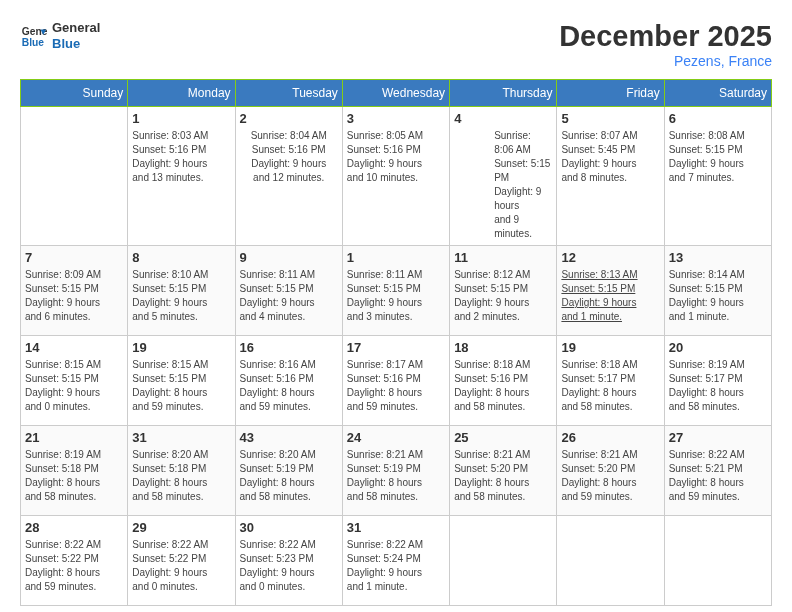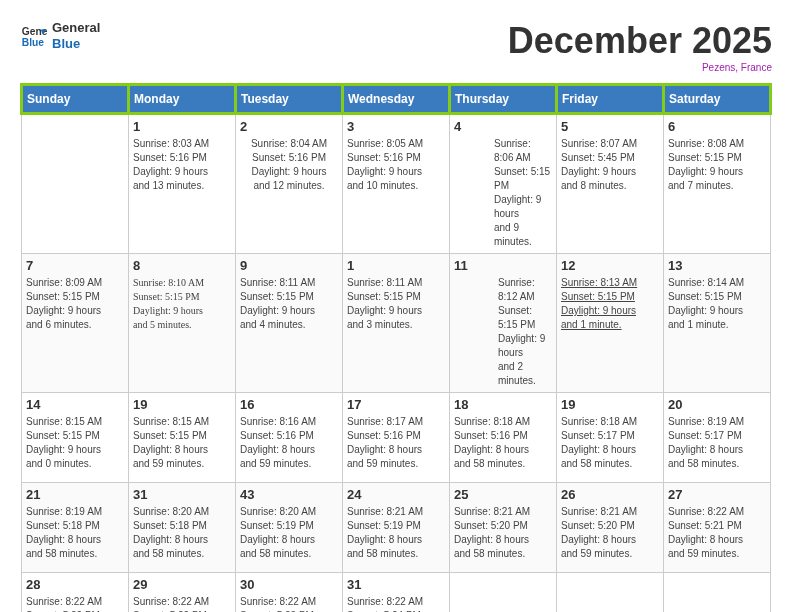--- a/index.html
+++ b/index.html
@@ -22,41 +22,41 @@
       gap: 4px;
     }
     .logo-icon {
       width: 28px;
       height: 28px;
     }
     .title-area {
       text-align: right;
     }
     .month-title {
-      font-size: 36px;
+      font-size: 29px;
       font-weight: bold;
       color: #333;
     }
     .location {
-      font-size: 10px;
-      color: #a21caf;
+      font-size: 14px;
+      color: #3b82f6;
     }
     table {
       width: 100%;
       border-collapse: collapse;
       font-size: 11px;
     }
     th {
       background-color: #3a7abf;
       color: #fff;
       padding: 6px 4px;
-      text-align: left;
+      text-align: right;
       font-size: 12px;
-      font-weight: bold;
-      border: 3px solid #84cc16;
+      font-weight: normal;
+      border: 1px solid #84cc16;
     }
     td {
       border: 1px solid #ccc;
       vertical-align: top;
       padding: 4px;
       height: 90px;
       width: 106px;
     }
     .day-num {
       font-size: 13px;
@@ -159,42 +159,42 @@
       <tr>
         <td>
           <span class="day-num">7</span>
           <div class="day-info" style="white-space: pre-line;">Sunrise: 8:09 AM
 Sunset: 5:15 PM
 Daylight: 9 hours
 and 6 minutes.</div>
         </td>
         <td>
           <span class="day-num">8</span>
-          <div class="day-info" style="white-space: pre-line; font-family: Liberation Serif, serif;">Sunrise: 8:10 AM
+          <div class="day-info" style="white-space: pre-line;">Sunrise: 8:10 AM
 Sunset: 5:15 PM
 Daylight: 9 hours
 and 5 minutes.</div>
         </td>
         <td>
           <span class="day-num">9</span>
           <div class="day-info" style="white-space: pre-line;">Sunrise: 8:11 AM
 Sunset: 5:15 PM
 Daylight: 9 hours
 and 4 minutes.</div>
         </td>
         <td>
           <span class="day-num">1</span>
           <div class="day-info" style="white-space: pre-line;">Sunrise: 8:11 AM
 Sunset: 5:15 PM
 Daylight: 9 hours
 and 3 minutes.</div>
         </td>
         <td>
           <span class="day-num">11</span>
-          <div class="day-info" style="white-space: pre-line; margin-left: 44px;">Sunrise: 8:12 AM
+          <div class="day-info" style="white-space: pre-line;">Sunrise: 8:12 AM
 Sunset: 5:15 PM
 Daylight: 9 hours
 and 2 minutes.</div>
         </td>
         <td>
           <span class="day-num">12</span>
           <div class="day-info" style="white-space: pre-line; text-decoration: underline;">Sunrise: 8:13 AM
 Sunset: 5:15 PM
 Daylight: 9 hours
 and 1 minute.</div>

